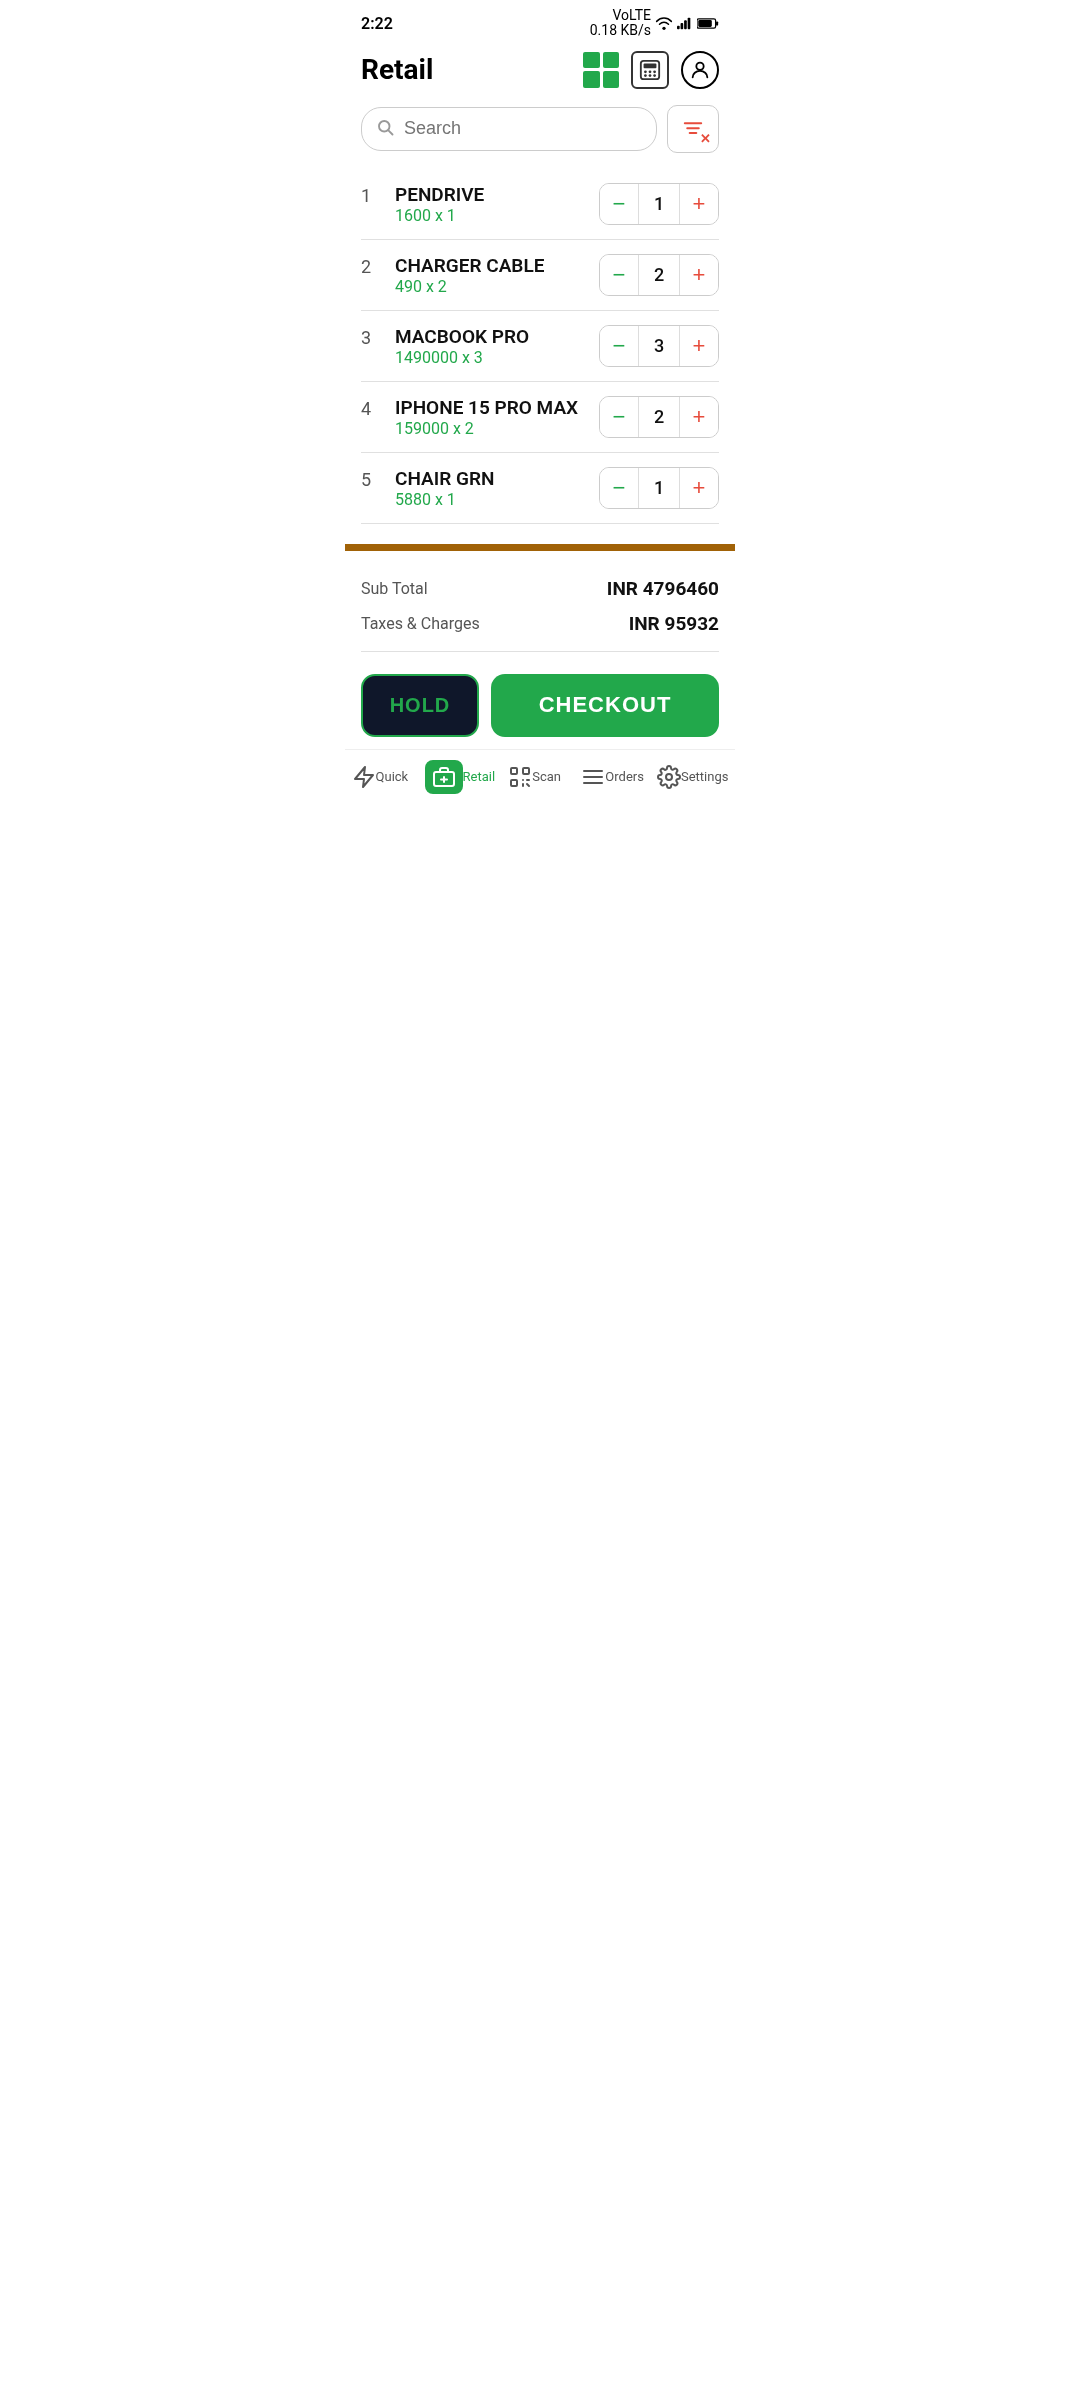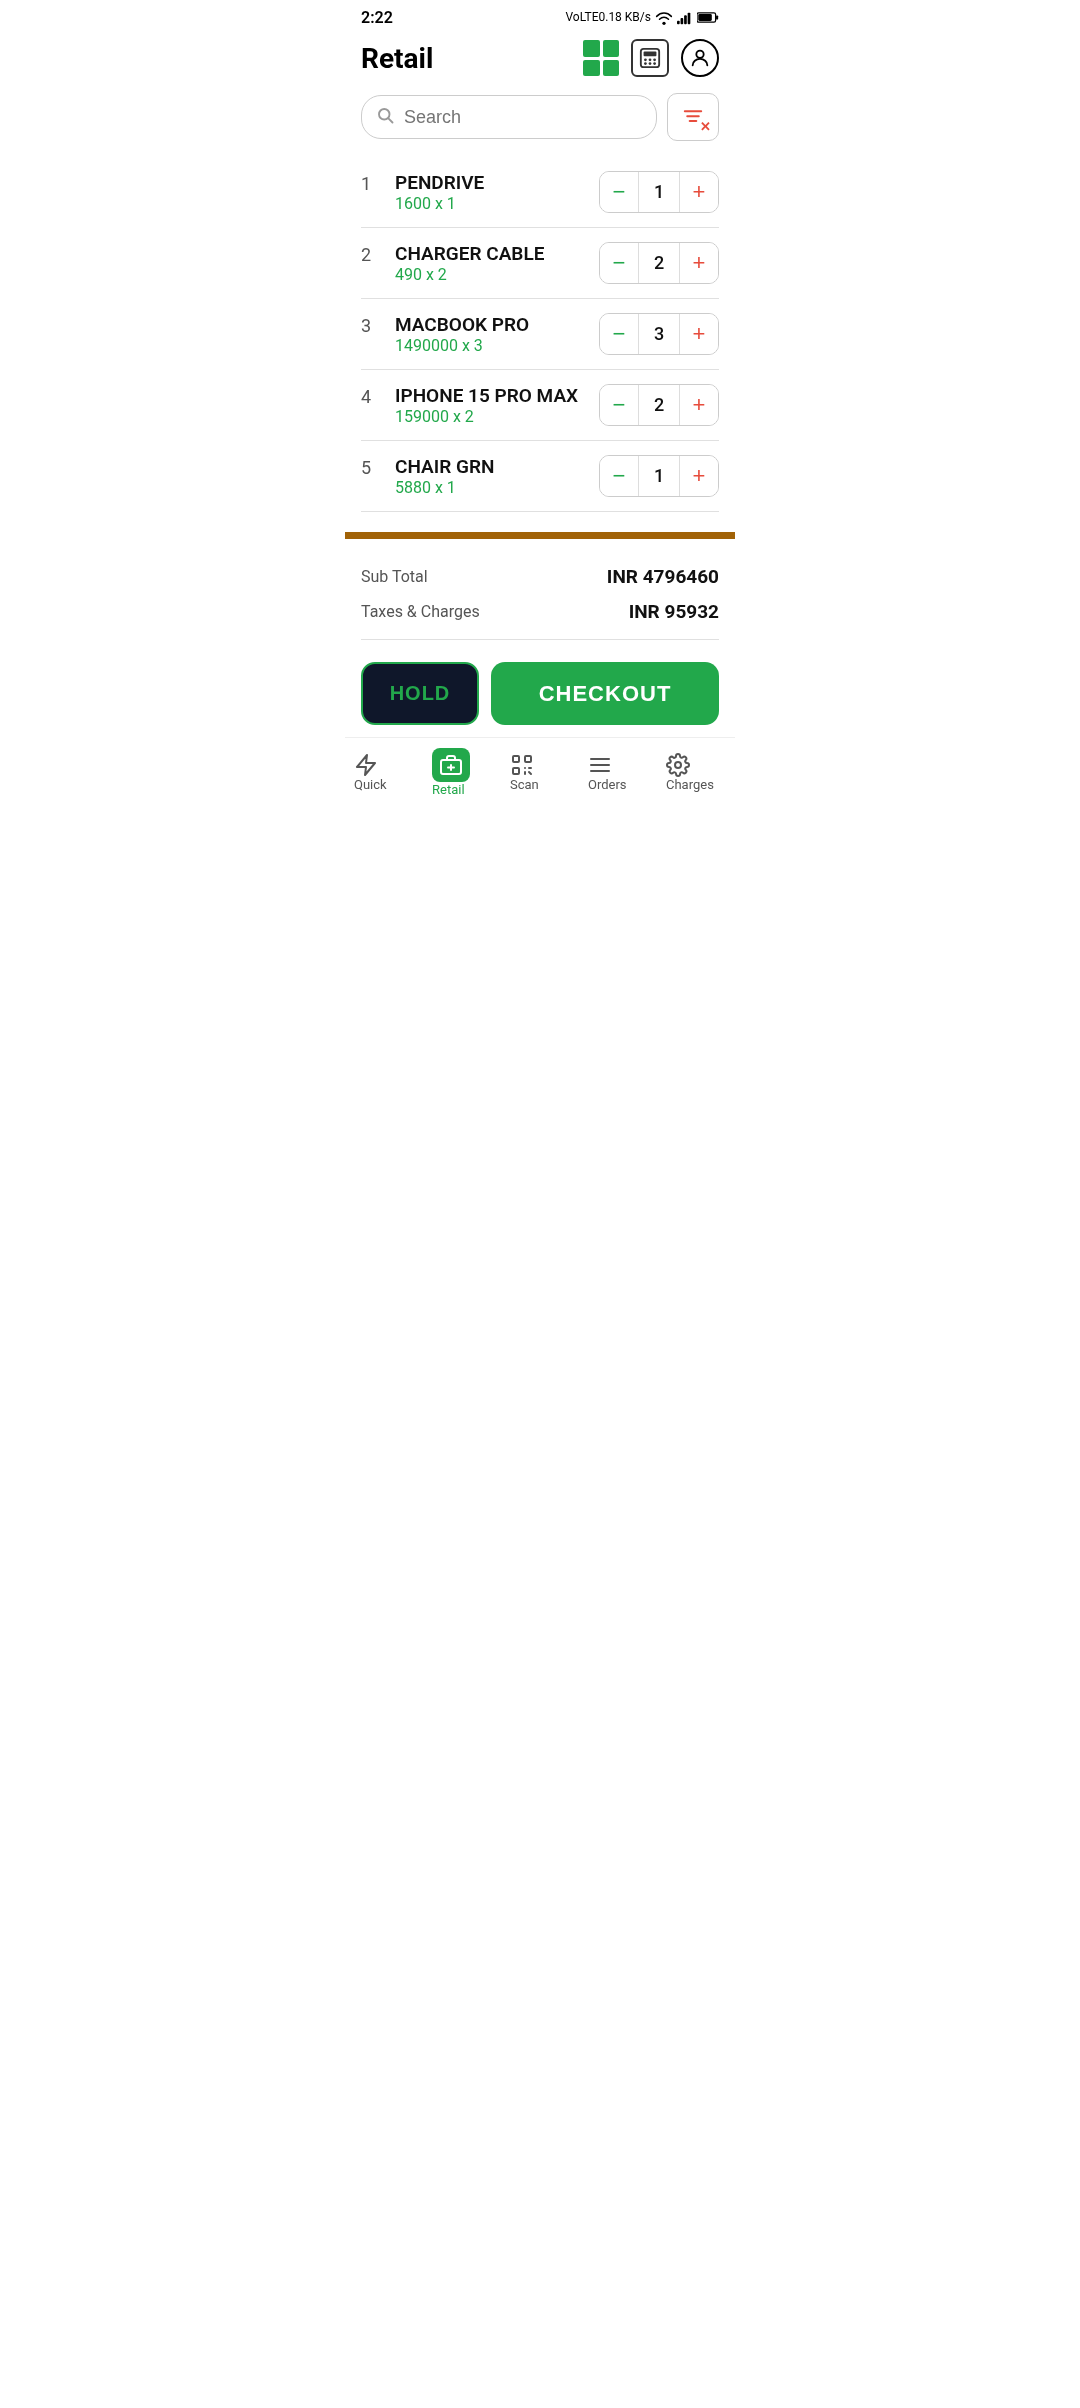--- a/index.html
+++ b/index.html
@@ -26,22 +26,22 @@
     }
     .status-icons {
       display: flex;
       align-items: center;
       gap: 4px;
       font-size: 10px;
       color: #000;
     }
     .signal-block {
       display: flex;
-      flex-direction: row;
-      font-size: 12px;
+      flex-direction: column;
+      font-size: 14px;
       line-height: 1.1;
       text-align: right;
     }
     .header {
       display: flex;
       align-items: center;
       justify-content: space-between;
       padding: 8px 16px 12px;
     }
     .header-title {
@@ -268,22 +268,21 @@
     .bottom-nav {
       display: flex;
       justify-content: space-around;
       align-items: center;
       padding: 10px 0 20px;
       border-top: 1px solid #eee;
       background: #fff;
     }
     .nav-item {
       display: flex;
-      flex-direction: column;
-      align-items: flex-start;
+      align-items: center;
       cursor: pointer;
       min-width: 60px;
     }
     .nav-label {
       font-size: 13px;
       color: #555;
     }
     .nav-label.active { color: #22a84b; }
   </style>
 </head>
@@ -505,15 +504,15 @@
       </span>
         <span class="nav-label">Orders</span>
       </div>
     <div class="nav-item">
         <span style="color:#555;display:flex;align-items:center;justify-content:center;">
         <svg width="24" height="24" viewBox="0 0 24 24" fill="none" stroke="currentColor" stroke-width="2" stroke-linecap="round">
           <circle cx="12" cy="12" r="3"></circle>
           <path d="M19.4 15a1.65 1.65 0 0 0 .33 1.82l.06.06a2 2 0 0 1-2.83 2.83l-.06-.06a1.65 1.65 0 0 0-1.82-.33 1.65 1.65 0 0 0-1 1.51V21a2 2 0 0 1-4 0v-.09A1.65 1.65 0 0 0 9 19.4a1.65 1.65 0 0 0-1.82.33l-.06.06a2 2 0 0 1-2.83-2.83l.06-.06A1.65 1.65 0 0 0 4.68 15a1.65 1.65 0 0 0-1.51-1H3a2 2 0 0 1 0-4h.09A1.65 1.65 0 0 0 4.6 9a1.65 1.65 0 0 0-.33-1.82l-.06-.06a2 2 0 0 1 2.83-2.83l.06.06A1.65 1.65 0 0 0 9 4.68a1.65 1.65 0 0 0 1-1.51V3a2 2 0 0 1 4 0v.09a1.65 1.65 0 0 0 1 1.51 1.65 1.65 0 0 0 1.82-.33l.06-.06a2 2 0 0 1 2.83 2.83l-.06.06A1.65 1.65 0 0 0 19.4 9a1.65 1.65 0 0 0 1.51 1H21a2 2 0 0 1 0 4h-.09a1.65 1.65 0 0 0-1.51 1z"></path>
         </svg>
       </span>
-        <span class="nav-label">Charges</span>
+        <span class="nav-label">Settings</span>
       </div>
   </div>
 
 </body></html>

